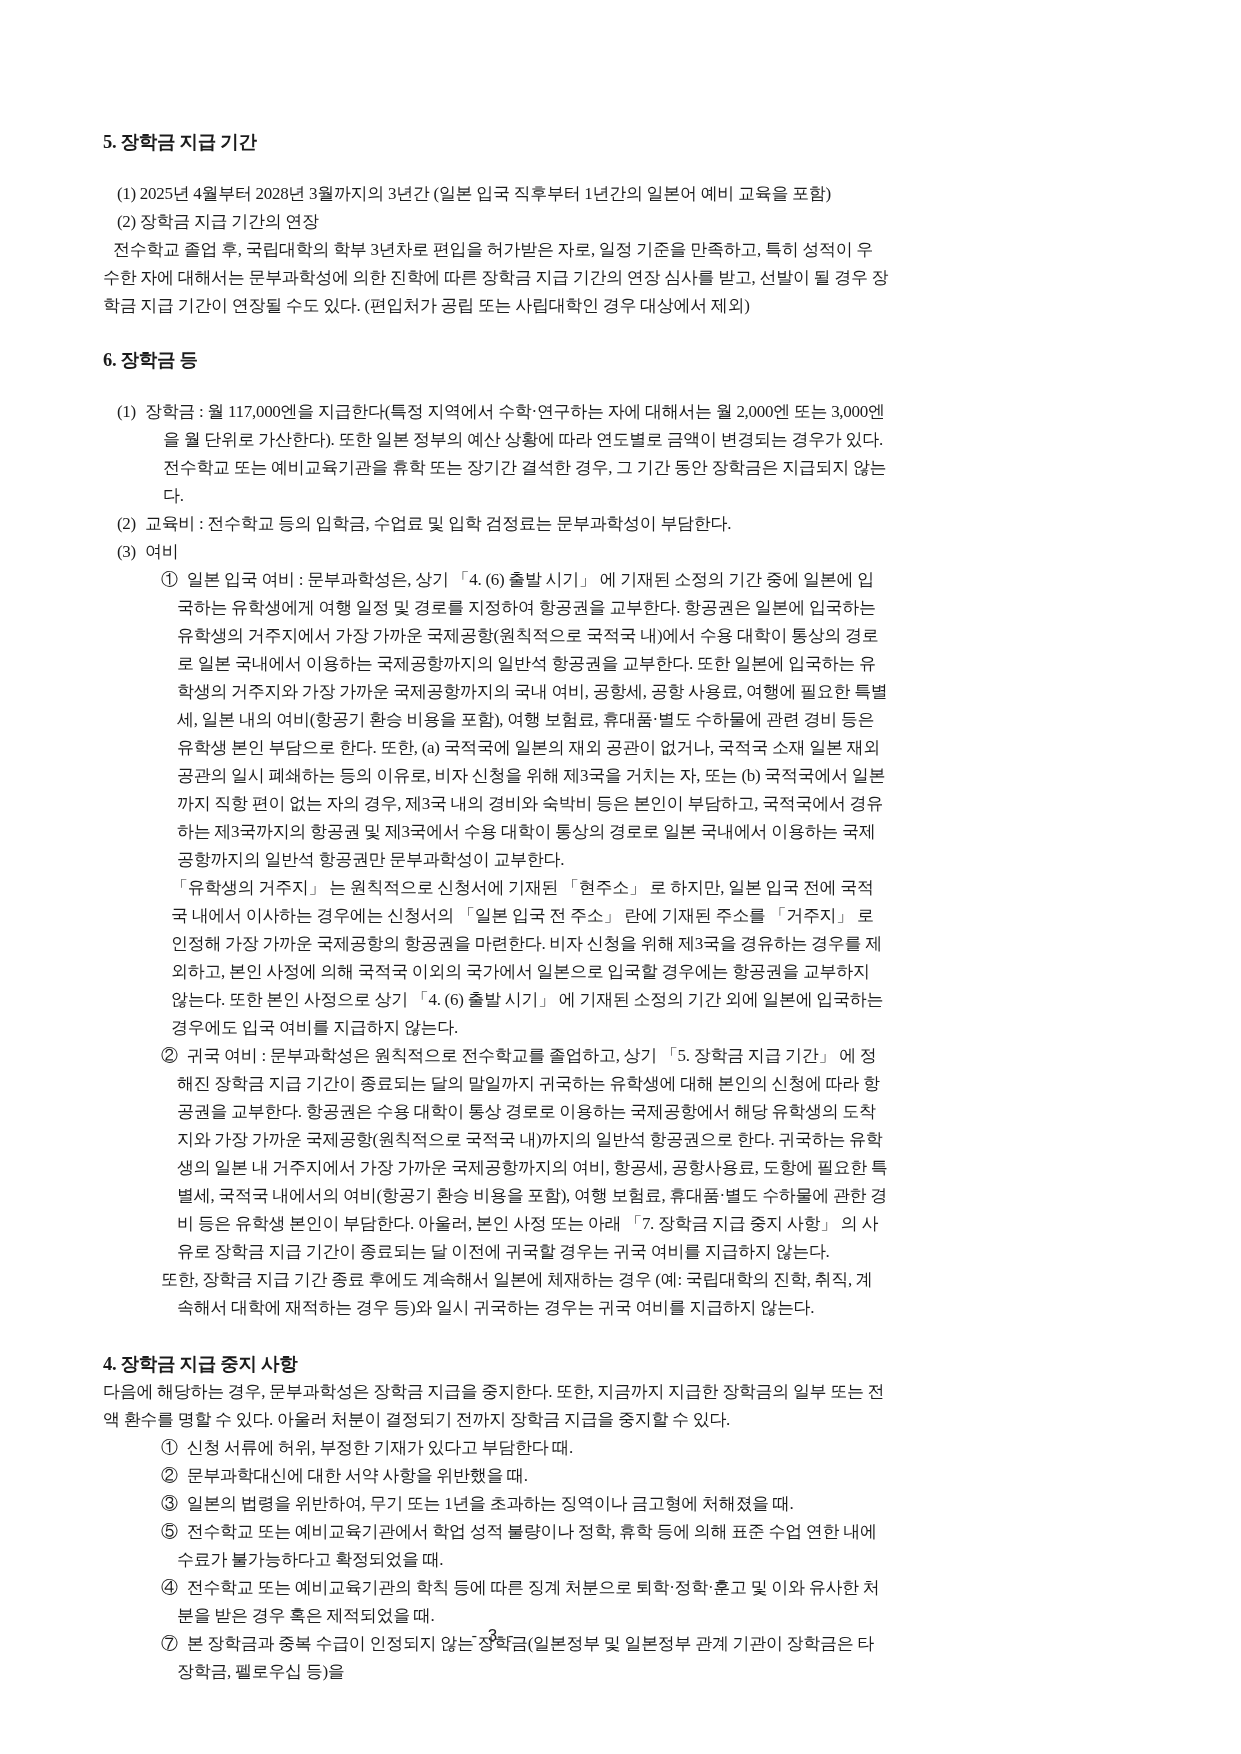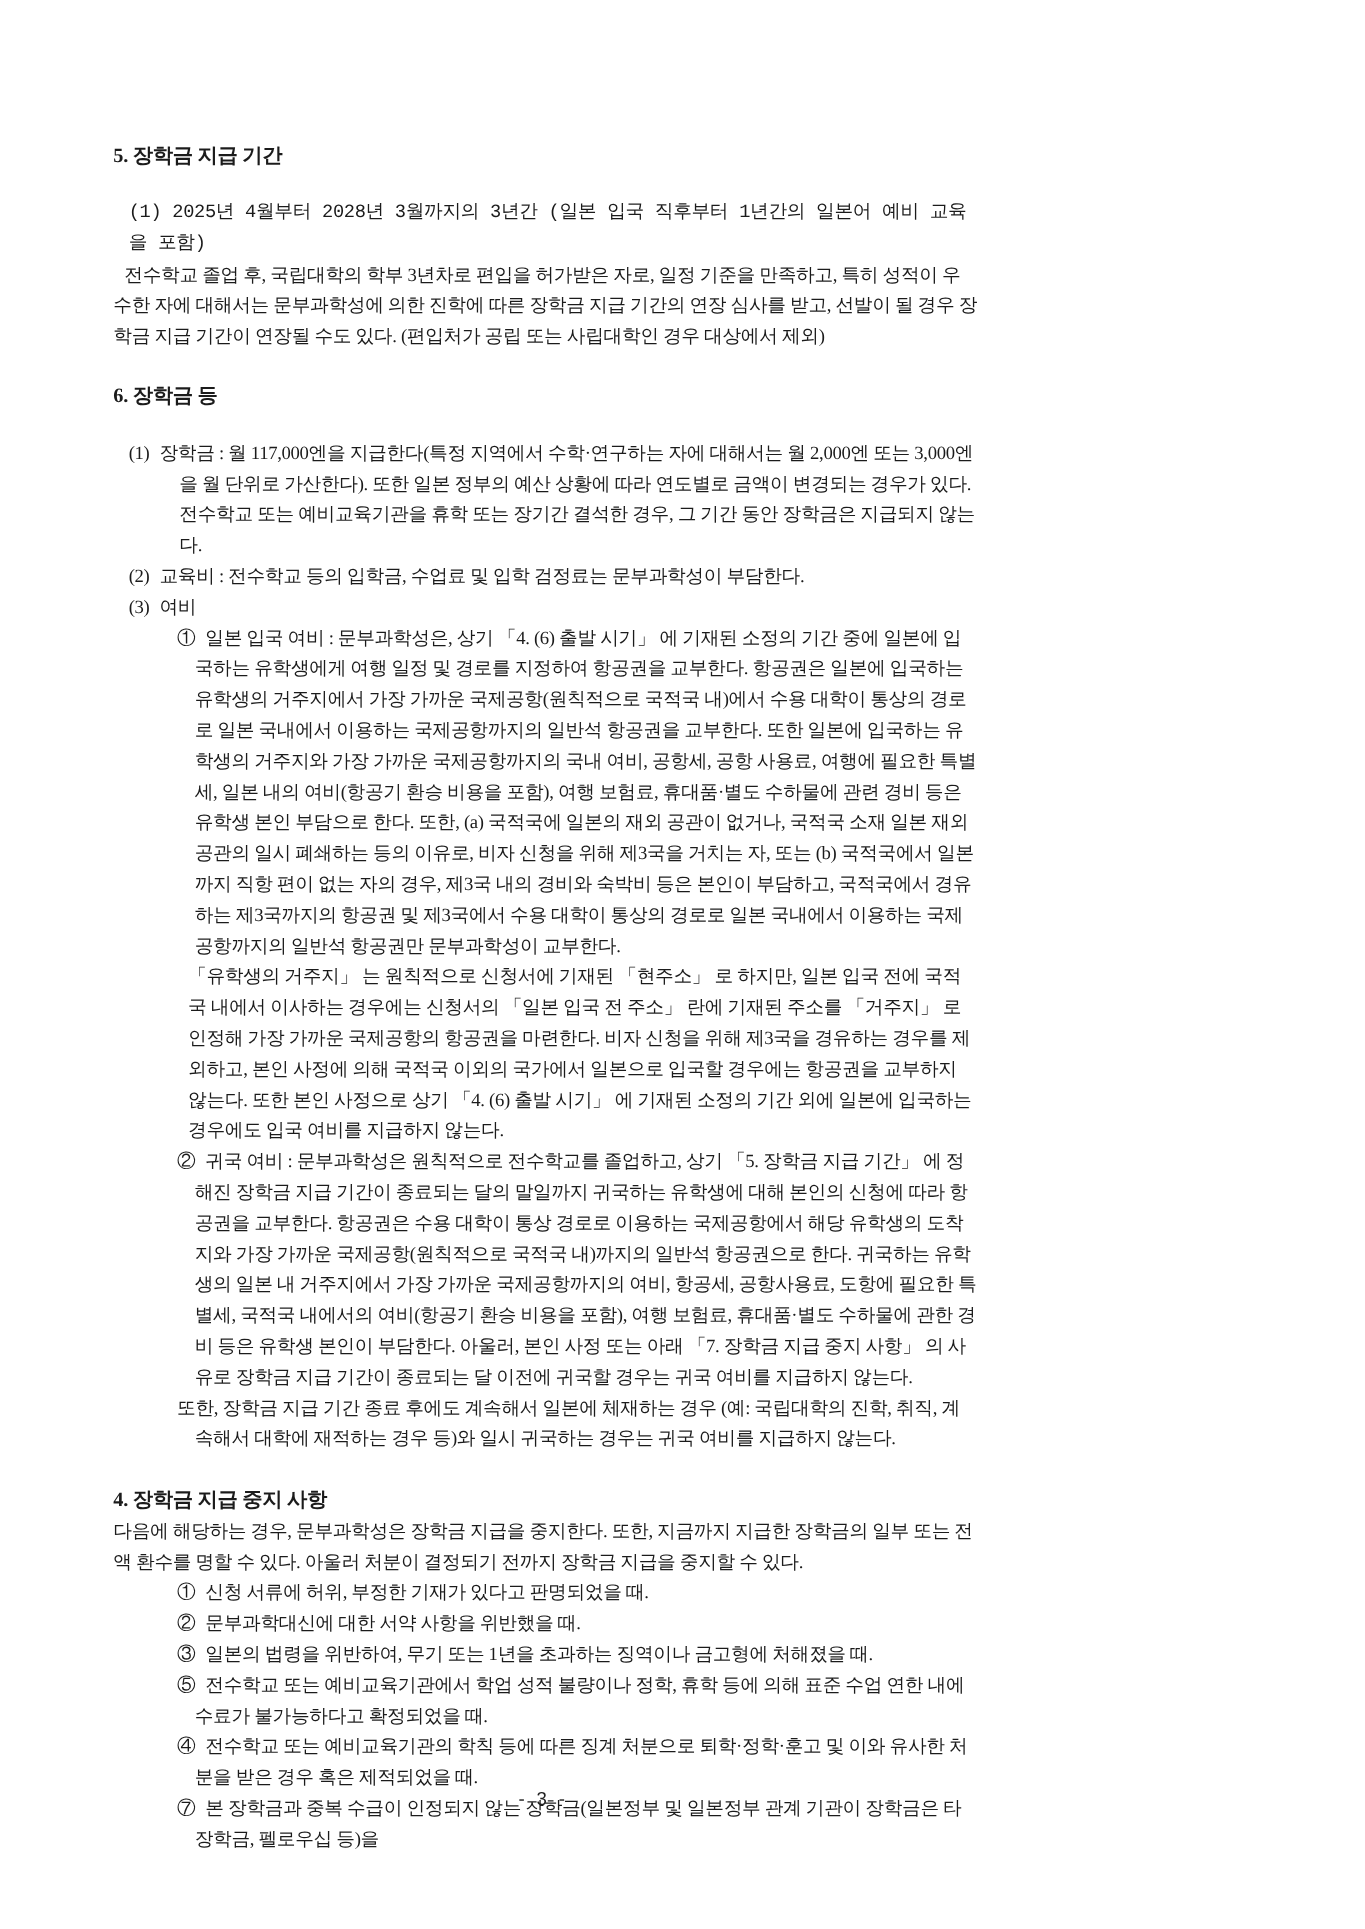--- a/index.html
+++ b/index.html
@@ -21,21 +21,21 @@
   .head {
     font-size: 18.5px;
     font-weight: bold;
     margin: 0 0 24px 0;
     line-height: 28px;
   }
   .head.tight { margin-bottom: 0; }
   .mt26 { margin-top: 26px; }
   .mt28 { margin-top: 28px; }
   .mb15 { margin-bottom: 15px; }
-  .mb19 { margin-bottom: 19px; font-family: Liberation Mono, monospace; }
+  .mb19 { margin-bottom: 19px; }
   .mb20 { margin-bottom: 20px; }
   .ind1 { padding-left: 14px; }
   .body-first { text-indent: 10px; }
   
   .num-item { padding-left: 60px; text-indent: -46px; }
   
   .circ-item { padding-left: 74px; text-indent: -16px; }
   
   .note { padding-left: 68px; }
   .note-hang { padding-left: 74px; text-indent: -16px; }
@@ -53,20 +53,21 @@
   }
 </style>
 </head>
 <body>
 
 <div class="page">
 
   <section>
     <h2 class="head">5. 장학금 지급 기간</h2>
     <p class="ind1 mb19">(1) 2025년 4월부터 2028년 3월까지의 3년간 (일본 입국 직후부터 1년간의 일본어 예비 교육을 포함)</p>
+    <p class="ind1">(2) 장학금 지급 기간의 연장</p>
     <p class="body-first">전수학교 졸업 후, 국립대학의 학부 3년차로 편입을 허가받은 자로, 일정 기준을 만족하고, 특히 성적이 우수한 자에 대해서는 문부과학성에 의한 진학에 따른 장학금 지급 기간의 연장 심사를 받고, 선발이 될 경우 장학금 지급 기간이 연장될 수도 있다. (편입처가 공립 또는 사립대학인 경우 대상에서 제외)</p>
   </section>
 
   <section>
     <h2 class="head mt26">6. 장학금 등</h2>
 
     <div class="item num-item mb15">
       <span class="marker">(1)</span><span>장학금 : 월 117,000엔을 지급한다(특정 지역에서 수학·연구하는 자에 대해서는 월 2,000엔 또는 3,000엔을 월 단위로 가산한다). 또한 일본 정부의 예산 상황에 따라 연도별로 금액이 변경되는 경우가 있다. 전수학교 또는 예비교육기관을 휴학 또는 장기간 결석한 경우, 그 기간 동안 장학금은 지급되지 않는다.</span>
     </div>
 
@@ -87,21 +88,21 @@
       <span class="marker">②</span><span>귀국 여비 : 문부과학성은 원칙적으로 전수학교를 졸업하고, 상기 「5. 장학금 지급 기간」 에 정해진 장학금 지급 기간이 종료되는 달의 말일까지 귀국하는 유학생에 대해 본인의 신청에 따라 항공권을 교부한다. 항공권은 수용 대학이 통상 경로로 이용하는 국제공항에서 해당 유학생의 도착지와 가장 가까운 국제공항(원칙적으로 국적국 내)까지의 일반석 항공권으로 한다. 귀국하는 유학생의 일본 내 거주지에서 가장 가까운 국제공항까지의 여비, 항공세, 공항사용료, 도항에 필요한 특별세, 국적국 내에서의 여비(항공기 환승 비용을 포함), 여행 보험료, 휴대품·별도 수하물에 관한 경비 등은 유학생 본인이 부담한다. 아울러, 본인 사정 또는 아래 「7. 장학금 지급 중지 사항」 의 사유로 장학금 지급 기간이 종료되는 달 이전에 귀국할 경우는 귀국 여비를 지급하지 않는다.</span>
     </div>
     <div class="item note-hang">또한, 장학금 지급 기간 종료 후에도 계속해서 일본에 체재하는 경우 (예: 국립대학의 진학, 취직, 계속해서 대학에 재적하는 경우 등)와 일시 귀국하는 경우는 귀국 여비를 지급하지 않는다.</div>
   </section>
 
   <section>
     <h2 class="head tight mt28">4. 장학금 지급 중지 사항</h2>
     <p>다음에 해당하는 경우, 문부과학성은 장학금 지급을 중지한다. 또한, 지금까지 지급한 장학금의 일부 또는 전액 환수를 명할 수 있다. 아울러 처분이 결정되기 전까지 장학금 지급을 중지할 수 있다.</p>
 
     <div class="item circ-item">
-      <span class="marker">①</span><span>신청 서류에 허위, 부정한 기재가 있다고 판명되었을 때.</span>
+      <span class="marker">①</span><span>신청 서류에 허위, 부정한 기재가 있다고 부담한다 때.</span>
     </div>
     <div class="item circ-item">
       <span class="marker">②</span><span>문부과학대신에 대한 서약 사항을 위반했을 때.</span>
     </div>
     <div class="item circ-item">
       <span class="marker">③</span><span>일본의 법령을 위반하여, 무기 또는 1년을 초과하는 징역이나 금고형에 처해졌을 때.</span>
     </div>
     <div class="item circ-item">
       <span class="marker">⑤</span><span>전수학교 또는 예비교육기관에서 학업 성적 불량이나 정학, 휴학 등에 의해 표준 수업 연한 내에 수료가 불가능하다고 확정되었을 때.</span>
     </div>

